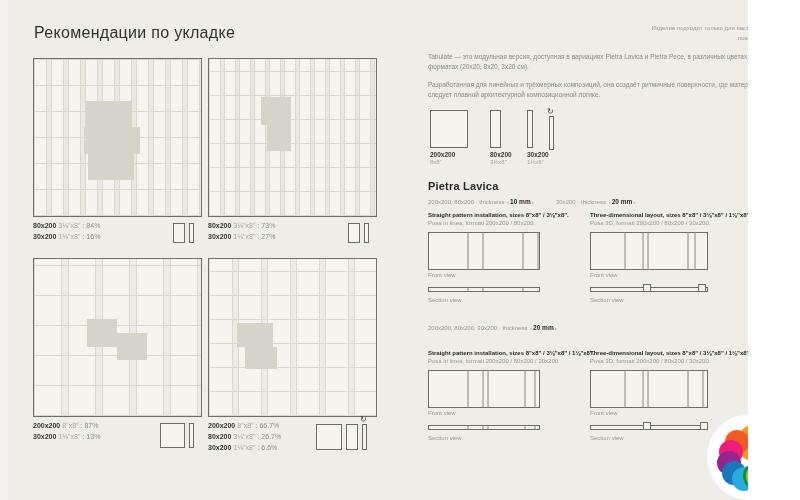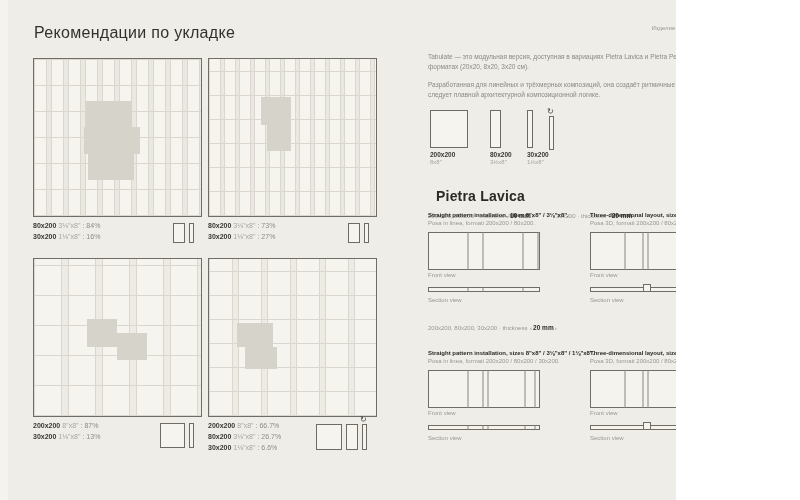--- a/index.html
+++ b/index.html
@@ -1,16 +1,16 @@
 <!DOCTYPE html>
 <html><head>
 <meta charset="utf-8">
 <style>
   html,body{margin:0;padding:0}
-  .page{position:relative;width:676px;height:500px;background:#efede8;overflow:hidden;
+  .page{position:relative;width:748px;height:500px;background:#efede8;overflow:hidden;
         font-family:"Liberation Sans",sans-serif;color:#34322d}
   .edge{position:absolute;left:0;top:0;width:8px;height:500px;background:#f4f3ef}
 
   .title{position:absolute;left:34px;top:24px;margin:0;font-size:16px;font-weight:500;
          letter-spacing:.3px;color:#33312c}
   .disclaimer{position:absolute;left:640px;top:24px;width:126px;font-size:6px;line-height:1.6;
               color:#9b978f;text-align:right}
 
   
   .diag{position:absolute;width:167px;height:157px;border:1px solid #716d65;background-color:#f6f4ef}
@@ -37,21 +37,21 @@
   .intro{position:absolute;left:428px;top:52px;width:338px;font-size:6.5px;line-height:1.6;color:#8d8982}
   .intro p{margin:0 0 7px 0}
 
   .samples{position:absolute;left:428px;top:106px;height:62px}
   .sample{position:absolute}
   .sample .shapebox{display:flex;align-items:flex-end;height:42px}
   .s-size{font-size:6.5px;font-weight:700;color:#3a3832;margin-top:3px}
   .s-in{font-size:6px;color:#aaa69d;margin-top:1px}
 
   .section{position:absolute;left:428px;width:300px}
-  .sec-h{margin:8px;font-size:14px;font-weight:600;color:#2c2a26;letter-spacing:.2px}
+  .sec-h{margin:0;font-size:11px;font-weight:600;color:#2c2a26;letter-spacing:.2px}
   .spec{margin-top:6px;font-size:6px;color:#9b978f;white-space:nowrap}
   .spec b{color:#2c2a26;font-weight:700;font-size:6.5px}
   .spec .chev{color:#8f8b83;margin:0 1px}
   .spec .gap{display:inline-block;width:18px}
   .block{position:absolute;top:32px;width:156px}
   .b1{left:0}.b2{left:162px}
   .blk-t{font-size:6px;font-weight:700;color:#2c2a26;white-space:nowrap}
   .blk-s{font-size:6px;color:#9b978f;white-space:nowrap;margin-top:2px}
   .fv{display:block;margin-top:6px}
   .view-label{font-size:6px;color:#9b978f;margin-top:2px}

